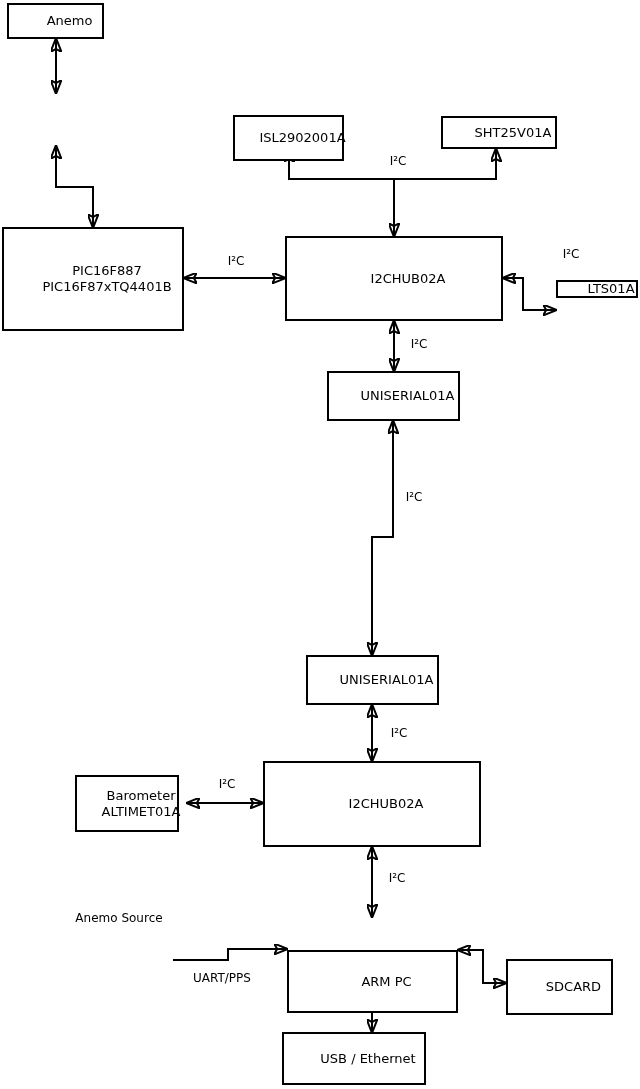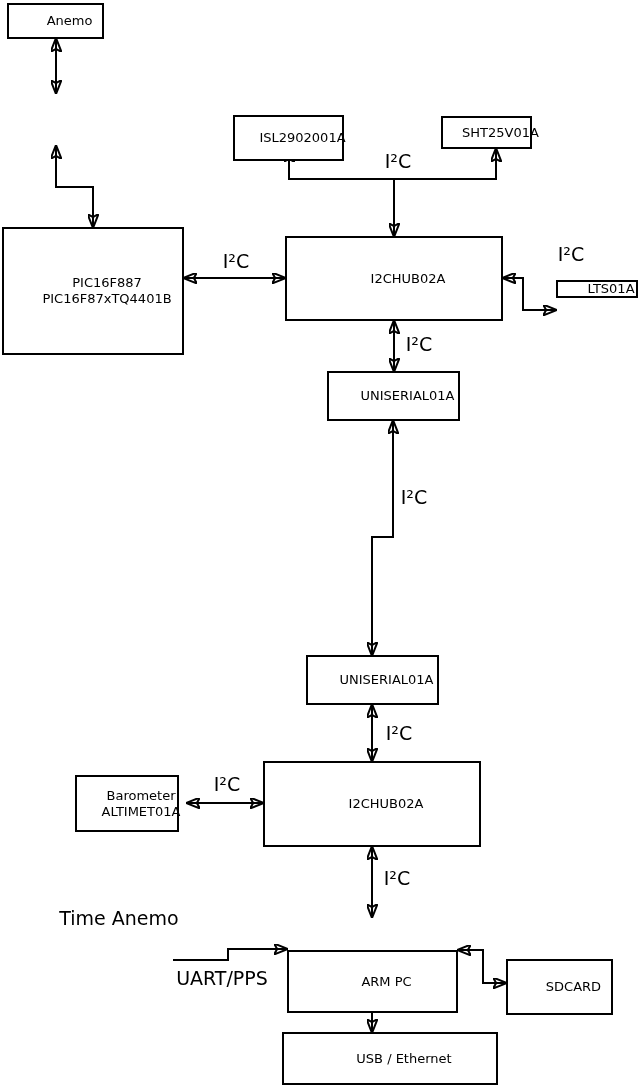--- a/index.html
+++ b/index.html
@@ -37,21 +37,21 @@
     padding-left: 28px;
   }
   .node-label {
     font-size: 13px;
     line-height: 1.22;
     white-space: pre-line;
   }
   .edge-label {
     position: absolute;
     transform: translate(-50%, -50%);
-    font-size: 19px;
+    font-size: 12px;
     white-space: nowrap;
   }
 </style>
 </head>
 <body>
 
 <div class="canvas">
 
   <svg class="edges" width="640" height="1089" viewBox="0 0 640 1089" xmlns="http://www.w3.org/2000/svg">
     <defs>
@@ -71,28 +71,28 @@
     <path d="M187,803 L263,803" marker-start="url(#ah)" marker-end="url(#ah)"></path>
     <path d="M372,847 L372,917" marker-start="url(#ah)" marker-end="url(#ah)"></path>
     <path d="M173,960 L228,960 L228,949 L287,949" marker-end="url(#ah)"></path>
     <path d="M458,950 L483,950 L483,983 L506,983" marker-start="url(#ah)" marker-end="url(#ah)"></path>
     <path d="M372,980 L372,1032" marker-start="url(#ah)" marker-end="url(#ah)"></path>
   </svg>
 
   <div class="node" style="left:7px;top:3px;width:97px;height:36px">
     <span class="node-label">Anemo</span>
   </div>
-  <div class="node" style="left:2px;top:227px;width:182px;height:128px">
+  <div class="node" style="left:2px;top:227px;width:182px;height:104px">
     <span class="node-label">PIC16F887
 PIC16F87xTQ4401B</span>
   </div>
   <div class="node" style="left:233px;top:115px;width:111px;height:46px">
     <span class="node-label">ISL2902001A</span>
   </div>
-  <div class="node" style="left:441px;top:116px;width:91px;height:33px">
+  <div class="node" style="left:441px;top:116px;width:116px;height:33px">
     <span class="node-label">SHT25V01A</span>
   </div>
   <div class="node" style="left:285px;top:236px;width:218px;height:85px">
     <span class="node-label">I2CHUB02A</span>
   </div>
   <div class="node" style="left:556px;top:280px;width:82px;height:18px">
     <span class="node-label">LTS01A</span>
   </div>
   <div class="node" style="left:327px;top:371px;width:133px;height:50px">
     <span class="node-label">UNISERIAL01A</span>
@@ -106,28 +106,28 @@
   </div>
   <div class="node" style="left:263px;top:761px;width:218px;height:86px">
     <span class="node-label">I2CHUB02A</span>
   </div>
   <div class="node" style="left:287px;top:950px;width:171px;height:63px">
     <span class="node-label">ARM PC</span>
   </div>
   <div class="node" style="left:506px;top:959px;width:107px;height:56px">
     <span class="node-label">SDCARD</span>
   </div>
-  <div class="node" style="left:282px;top:1032px;width:216px;height:53px">
+  <div class="node" style="left:282px;top:1032px;width:144px;height:53px">
     <span class="node-label">USB / Ethernet</span>
   </div>
 
   <div class="edge-label" style="left:398px;top:161px">I²C</div>
   <div class="edge-label" style="left:236px;top:261px">I²C</div>
   <div class="edge-label" style="left:571px;top:254px">I²C</div>
   <div class="edge-label" style="left:419px;top:344px">I²C</div>
   <div class="edge-label" style="left:414px;top:497px">I²C</div>
   <div class="edge-label" style="left:399px;top:733px">I²C</div>
   <div class="edge-label" style="left:227px;top:784px">I²C</div>
   <div class="edge-label" style="left:397px;top:878px">I²C</div>
   <div class="edge-label" style="left:222px;top:978px">UART/PPS</div>
-  <div class="edge-label" style="left:119px;top:918px">Time Anemo</div>
+  <div class="edge-label" style="left:119px;top:918px">Anemo Source</div>
 
 </div>
 
 </body></html>

